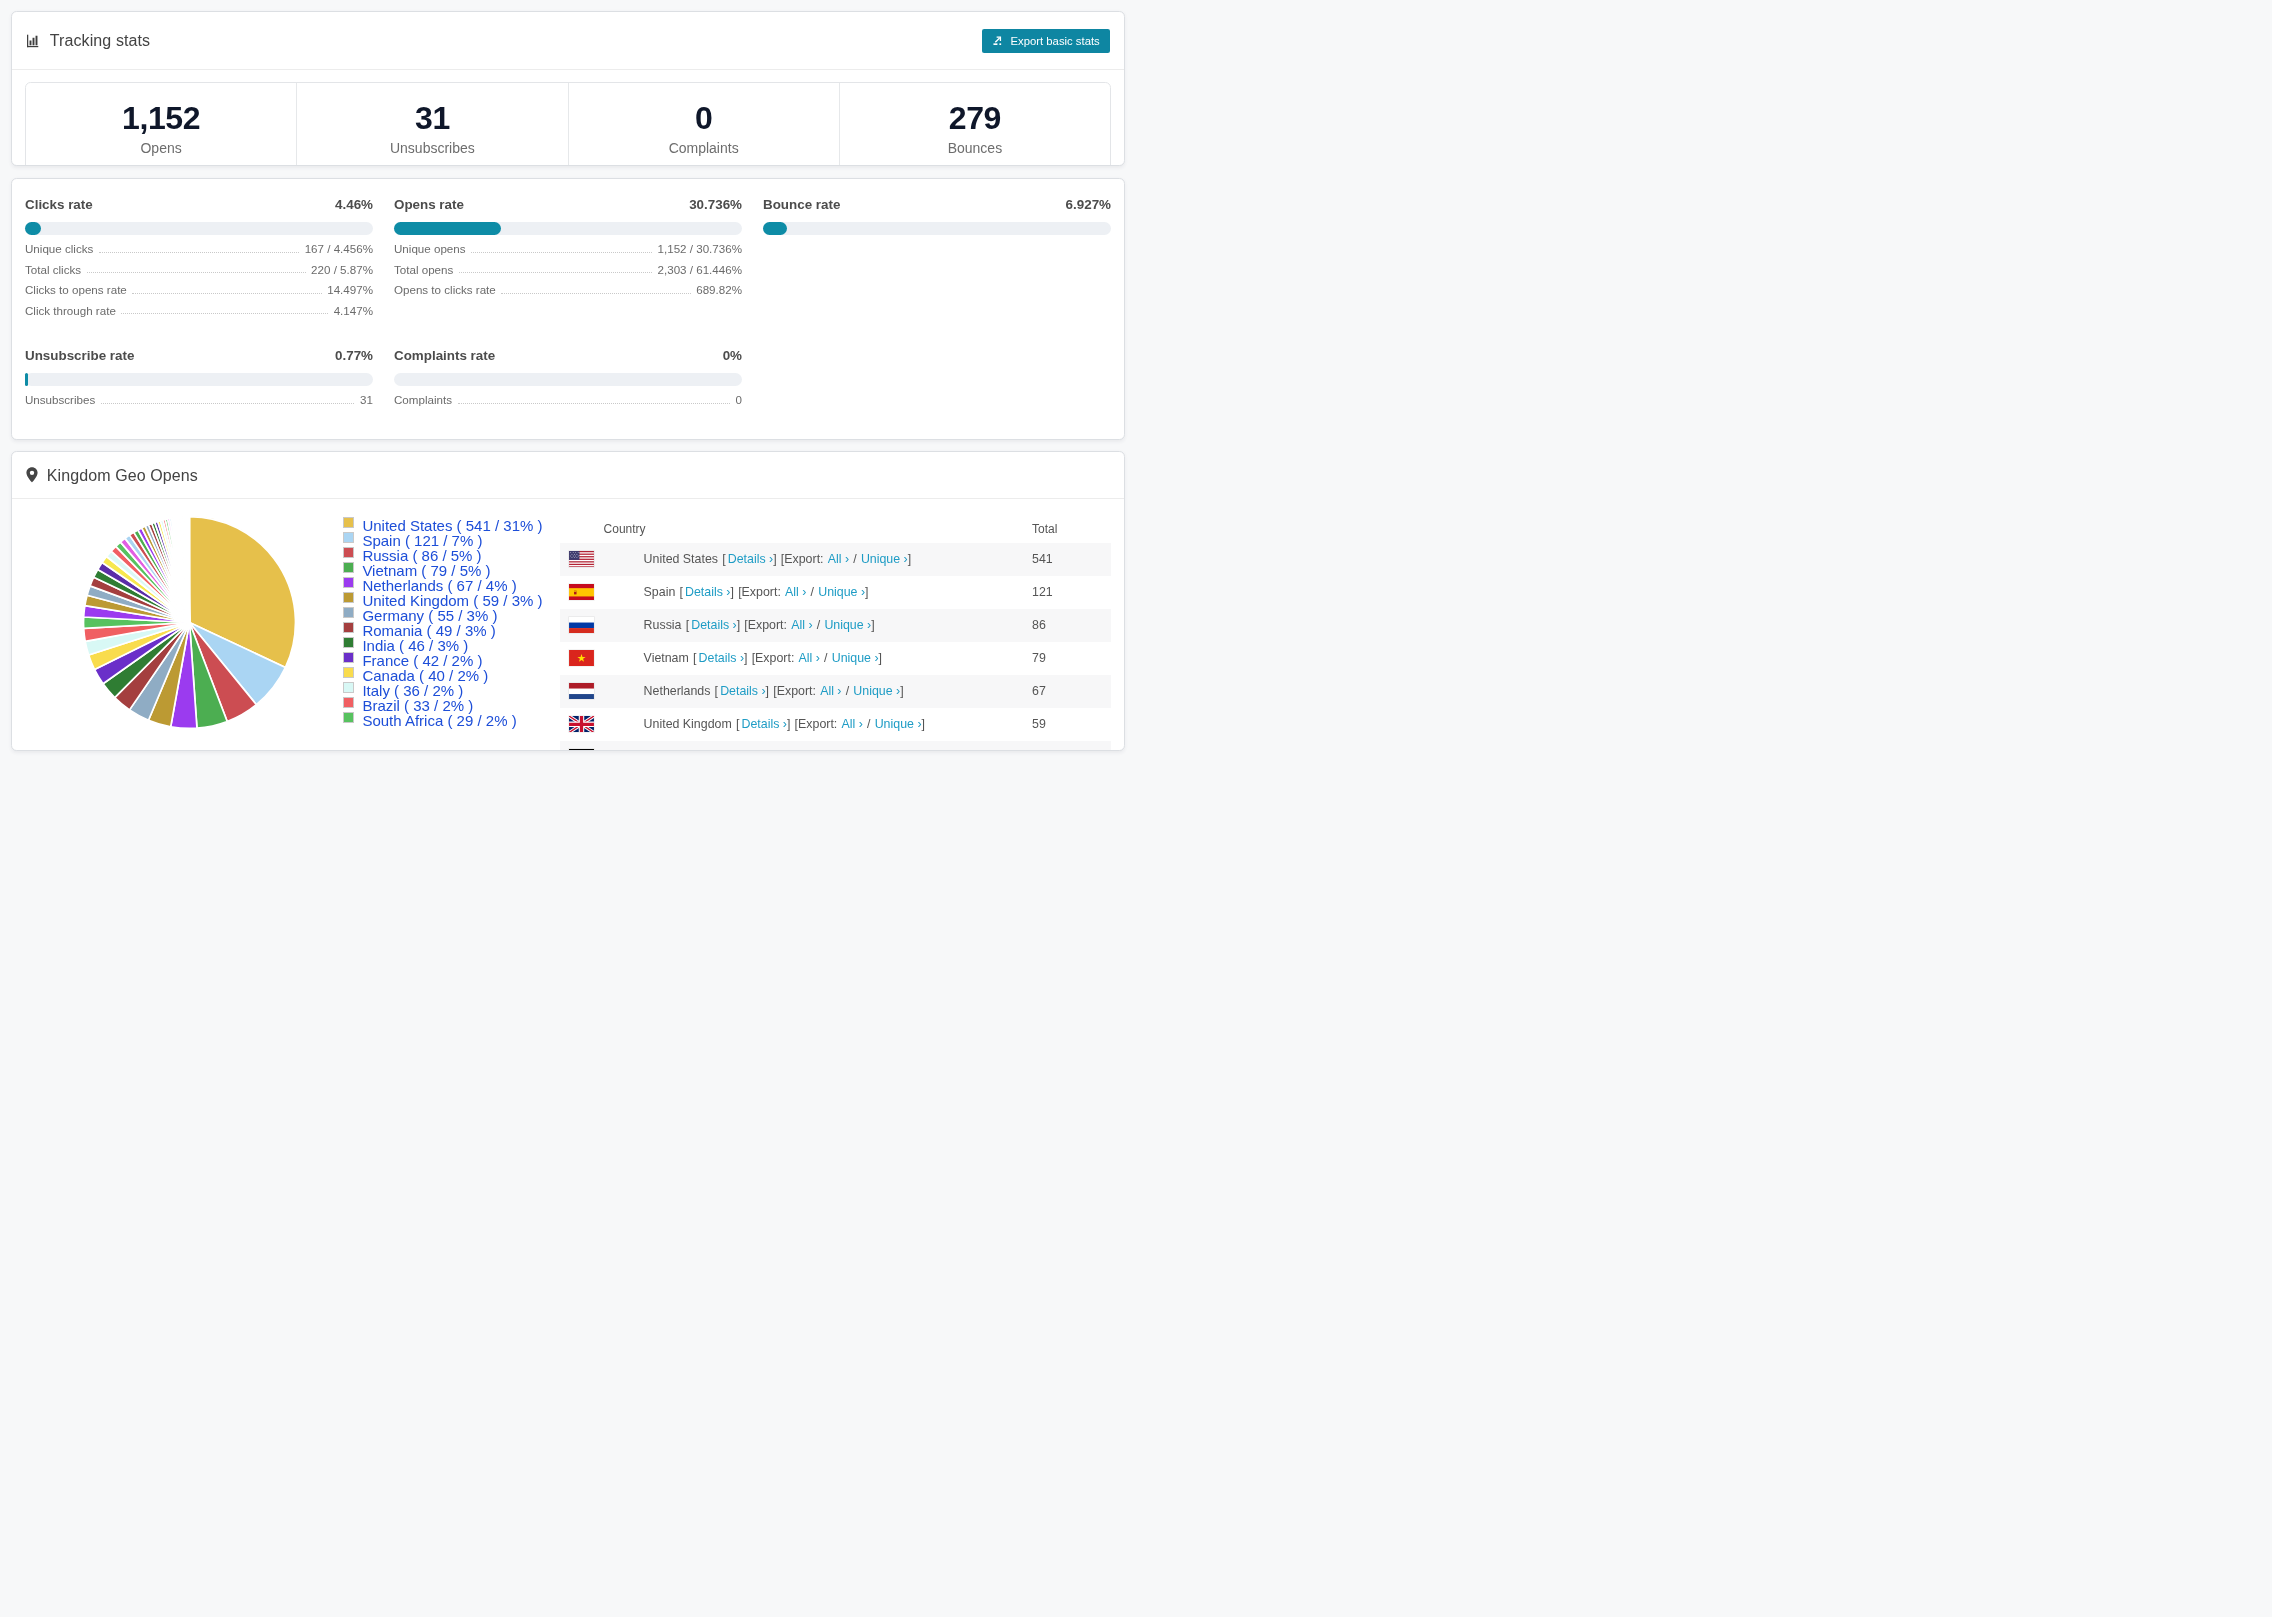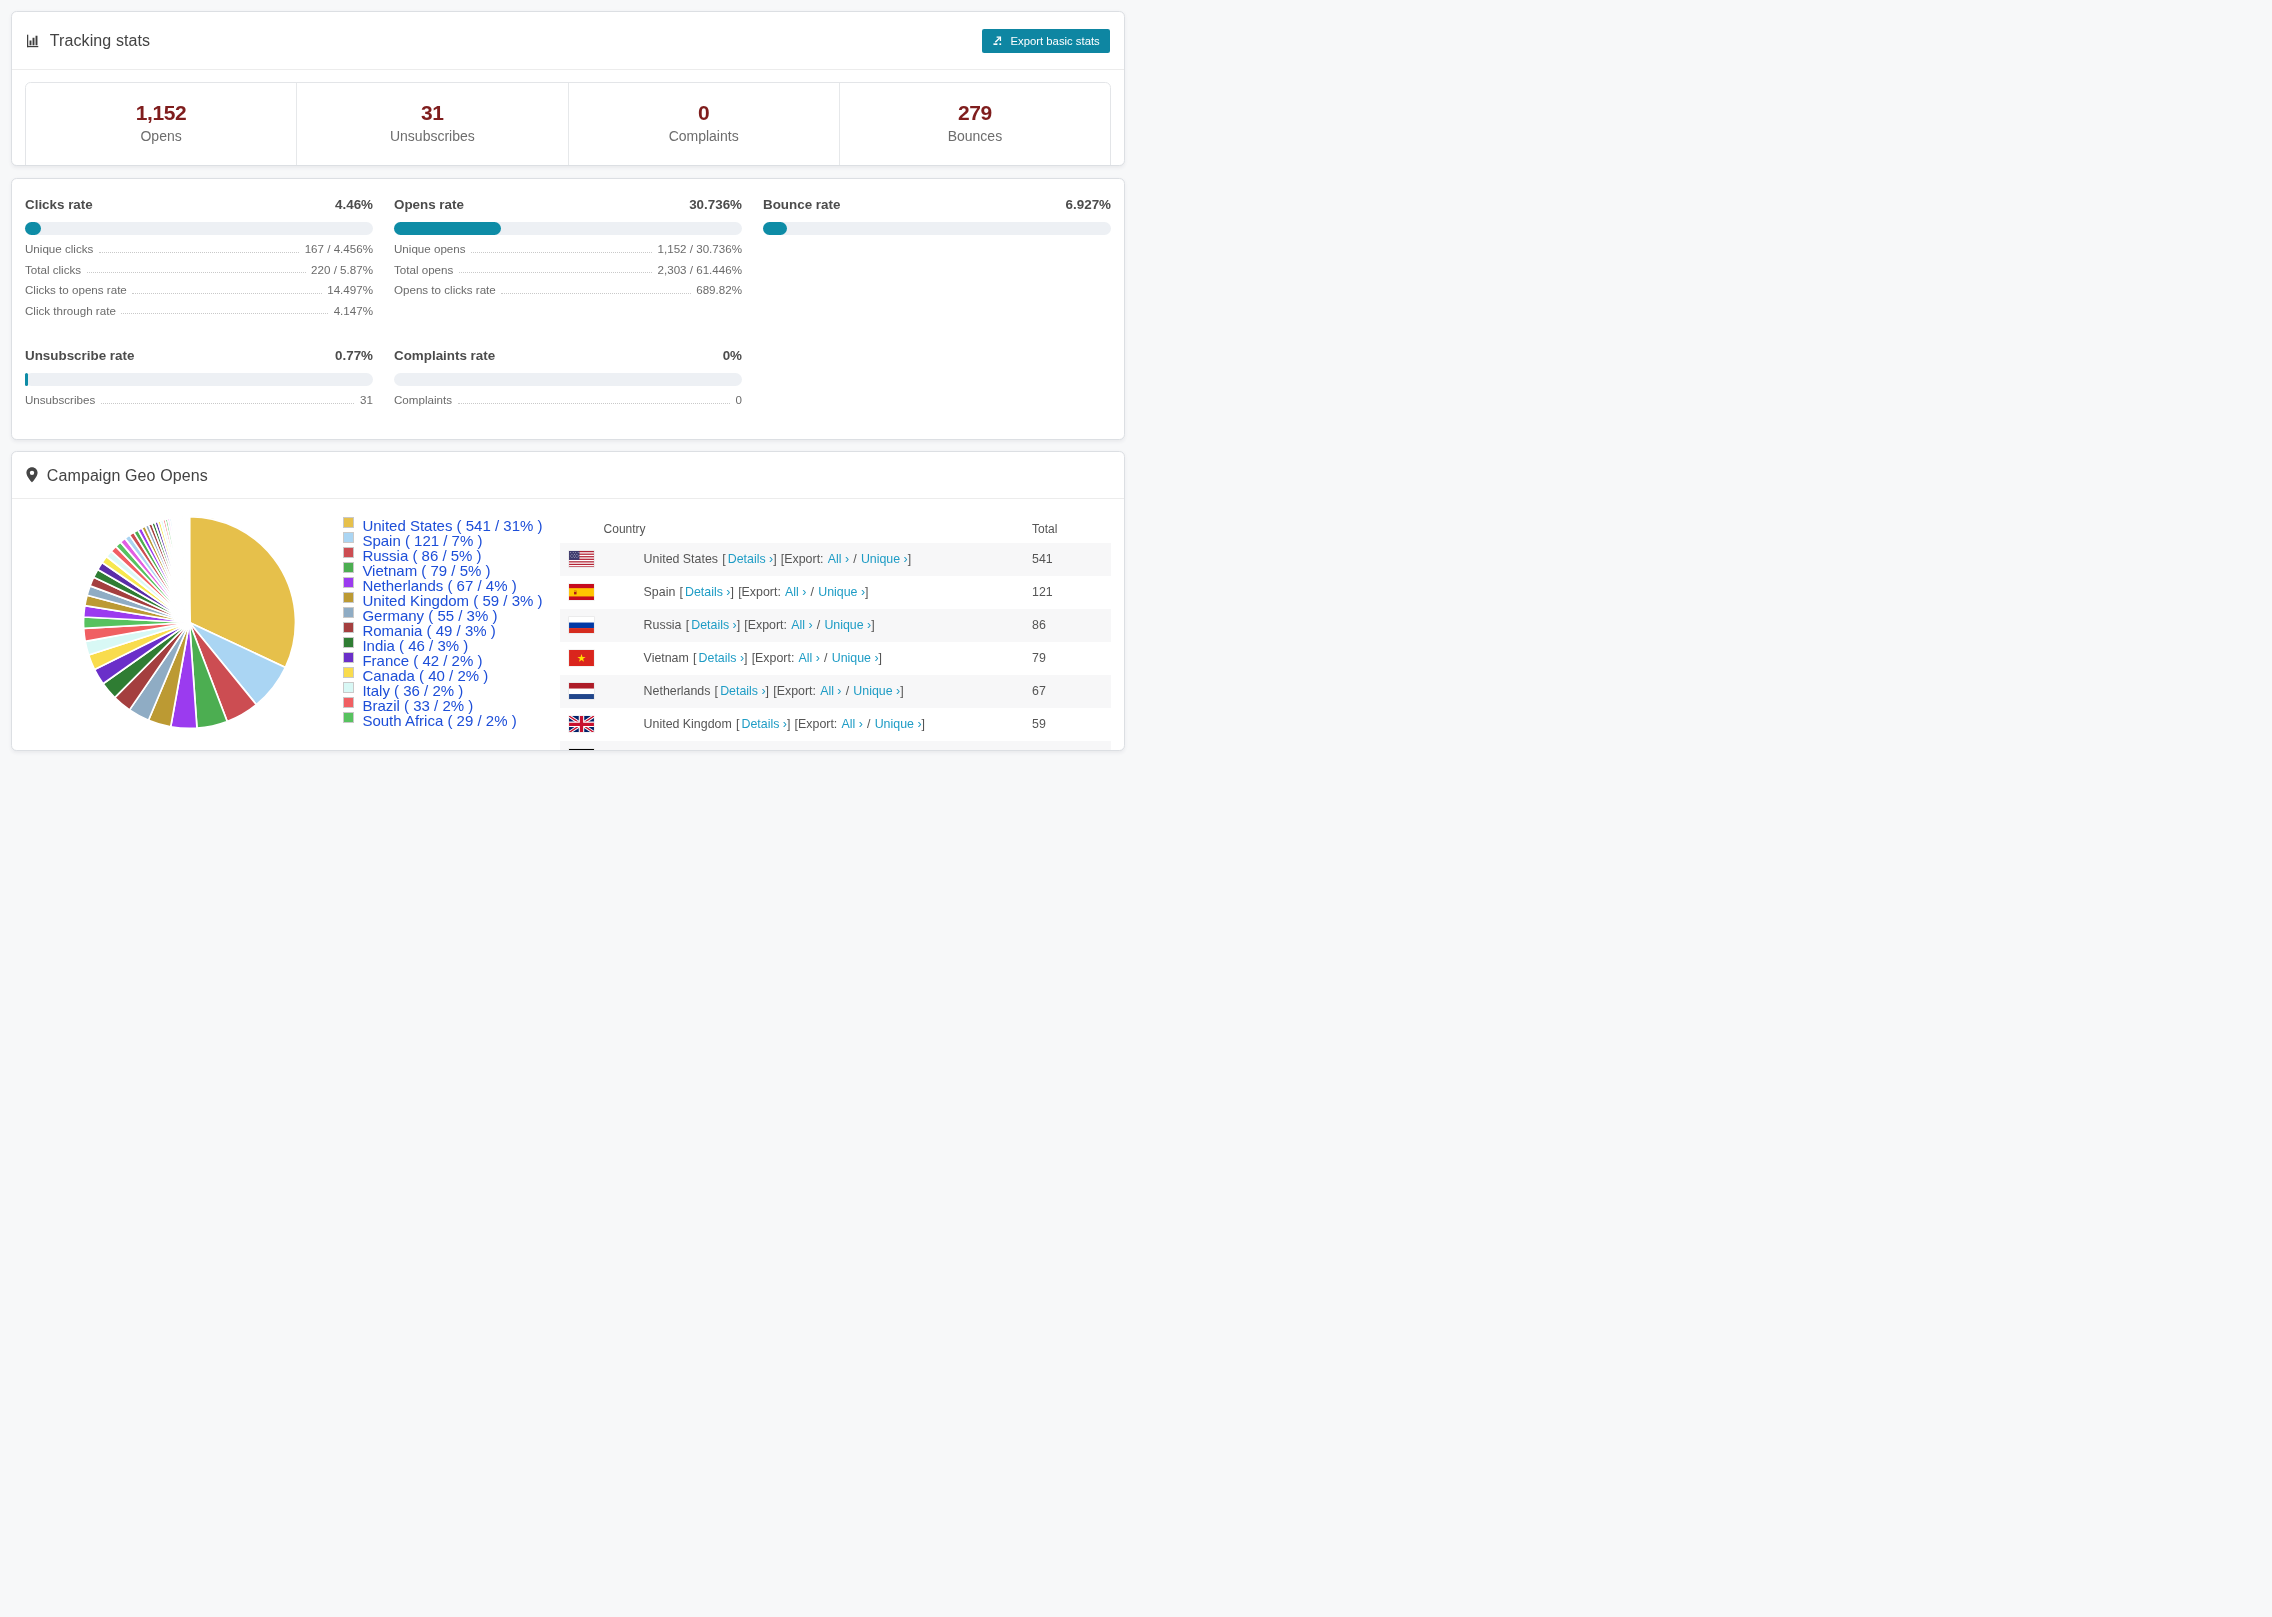--- a/index.html
+++ b/index.html
@@ -31,21 +31,21 @@
     margin-left: auto; display: flex; align-items: center; gap: 8px;
     background: #0E86A2; color: #fff; border: none; border-radius: 2.1px;
     font-family: inherit; font-size: 11.3px; padding: 5.6px 10px; cursor: pointer;
   }
   .stats-row {
     margin: 12.7px 12.7px 0; border: 0.7px solid #e3e5e8; border-radius: 5.6px;
     display: flex; height: 100px;
   }
   .stat-cell { flex: 1; text-align: center; padding-top: 17.6px; }
   .stat-cell + .stat-cell { border-left: 0.7px solid #e6e8ea; }
-  .stat-value { font-size: 21px; font-weight: bold; color: #7f1d1d; line-height: 1.12; letter-spacing: -0.4px; }
+  .stat-value { font-size: 32px; font-weight: bold; color: #0f172a; line-height: 1.12; letter-spacing: -0.4px; }
   .stat-label { font-size: 14px; color: #6d6d6d; margin-top: 3.5px; }
 
   
   #card-rates { height: 262px; padding: 18.4px 12.7px; }
   .rates-grid { display: grid; grid-template-columns: repeat(3, 1fr); column-gap: 21px; row-gap: 31px; }
   .rate-head { display: flex; justify-content: space-between; align-items: baseline; }
   .rate-title, .rate-value { font-size: 13.4px; font-weight: bold; color: #4c4c4c; }
   .rate-bar { margin-top: 10px; height: 13.4px; background: #EDF0F4; border-radius: 7px; position: relative; }
   .rate-fill { position: absolute; left: 0; top: 0; bottom: 0; background: #0E8CA6; border-radius: 7px; }
   .rate-rows { }
@@ -226,21 +226,21 @@
     </div>
 </div>
 
 <div class="card" id="card-geo">
   <div class="card-header">
     <span>
       <svg width="12" height="16" viewBox="0 0 18 24">
         <path fill="#454545" d="M9 .5C4.3.5.6 4.2.6 8.8c0 6.1 8.4 14.4 8.4 14.4s8.4-8.3 8.4-14.4C17.4 4.2 13.7.5 9 .5zm0 11.6a3.3 3.3 0 1 1 0-6.6 3.3 3.3 0 0 1 0 6.6z"></path>
       </svg>
     </span>
-    <span class="card-title">Campaign Geo Opens</span>
+    <span class="card-title">Kingdom Geo Opens</span>
   </div>
   <hr class="hdr-divider">
   <div class="geo-content">
     <div class="pie-block">
       <svg id="pie-svg" width="219" height="219" viewBox="0 0 310 310">
           <path d="M155,155 L155.00,5.00 A150,150 0 0 1 290.83,218.65 Z" fill="#E6C04B" stroke="#fff" stroke-width="2.4" stroke-linejoin="round"></path>
           <path d="M155,155 L290.83,218.65 A150,150 0 0 1 249.70,271.33 Z" fill="#AAD5F3" stroke="#fff" stroke-width="2.4" stroke-linejoin="round"></path>
           <path d="M155,155 L249.70,271.33 A150,150 0 0 1 208.39,295.18 Z" fill="#CC4D52" stroke="#fff" stroke-width="2.4" stroke-linejoin="round"></path>
           <path d="M155,155 L208.39,295.18 A150,150 0 0 1 165.57,304.63 Z" fill="#4CAE51" stroke="#fff" stroke-width="2.4" stroke-linejoin="round"></path>
           <path d="M155,155 L165.57,304.63 A150,150 0 0 1 128.40,302.62 Z" fill="#9B3BEF" stroke="#fff" stroke-width="2.4" stroke-linejoin="round"></path>

